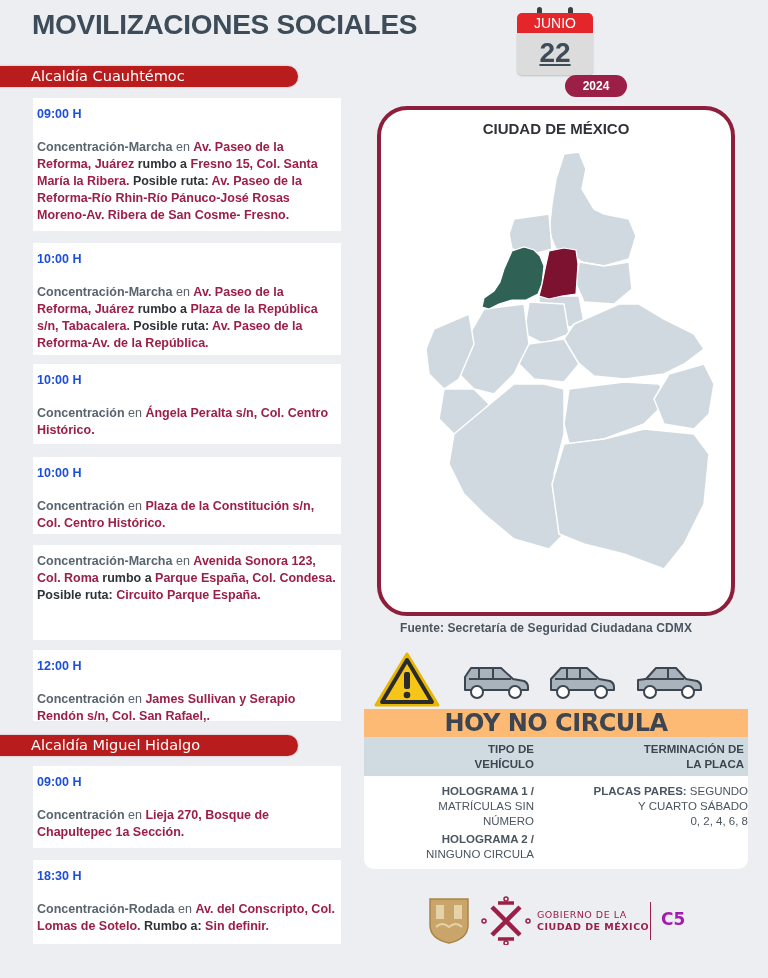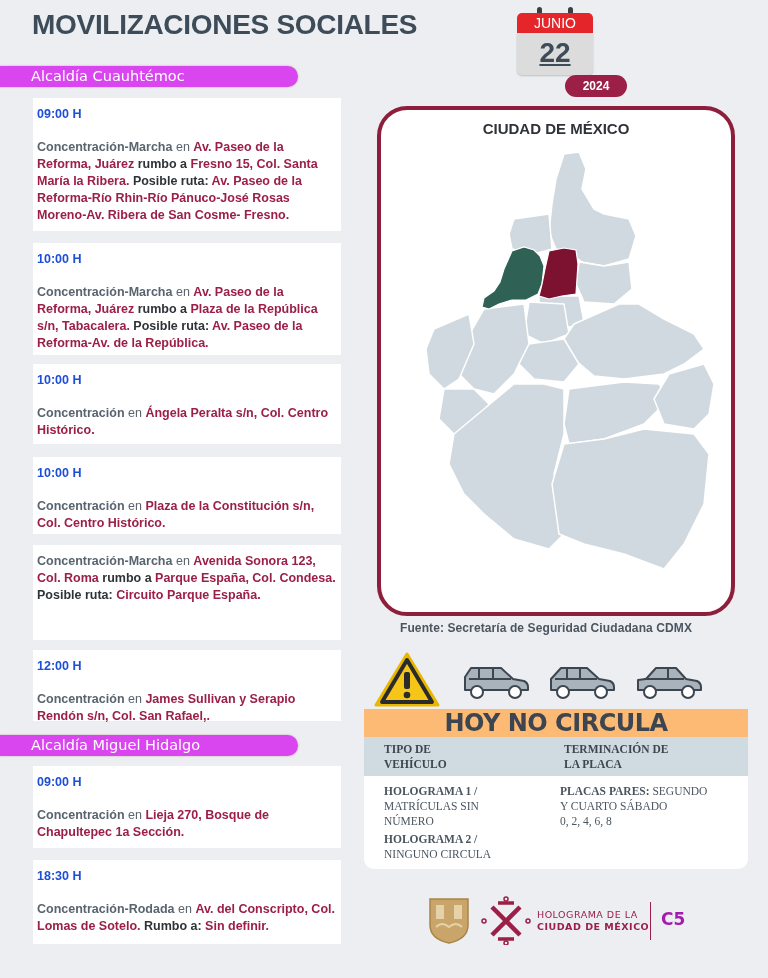--- a/index.html
+++ b/index.html
@@ -7,21 +7,21 @@
   body { position: relative; font-family: "Liberation Sans", sans-serif; }
 
   .page-title {
     position: absolute; left: 32px; top: 9px;
     font-family: "Liberation Sans", sans-serif; font-weight: bold;
     font-size: 28px; color: #3d4c58; letter-spacing: -0.3px;
   }
 
   .section-bar {
     position: absolute; left: 0; height: 21px; width: 298px;
-    background: #d946ef; border-radius: 0 11px 11px 0;
+    background: #b91c1c; border-radius: 0 11px 11px 0;
     color: #ffffff; font-family: "DejaVu Sans", sans-serif;
     font-size: 14.5px; line-height: 21px; padding-left: 31px;
     box-shadow: 0 0 2px rgba(161,27,63,0.4);
   }
 
   .card {
     position: absolute; left: 33px; width: 308px; background: #ffffff;
     padding: 8px 4px 0 4px; color: #3d4650;
     font-size: 12.5px; line-height: 17px;
   }
@@ -51,21 +51,21 @@
 
   .source { position: absolute; left: 400px; top: 621px; font-size: 12px; font-weight: bold; color: #4a5560; letter-spacing: 0.1px; }
 
   .warning { position: absolute; left: 372px; top: 650px; }
   .car { position: absolute; top: 665px; }
 
   .hnc { position: absolute; left: 364px; top: 709px; width: 384px; height: 160px; background: #ffffff; border-radius: 0 0 10px 10px; }
   .hnc-title { position:absolute; top:0; left:0; width:100%; height: 28px; background: #fdba74; color:#3d4650;
     font-family: "DejaVu Sans", sans-serif; font-weight: bold; font-size: 24px; text-align:center; line-height: 29px; letter-spacing: -0.5px; }
   .hnc-head { position:absolute; top:28px; left:0; width:100%; height: 39px; background: #cfdae1; }
-  .hnc-col { position:absolute; text-align:left; font-family: Liberation Serif, serif; color:#3d4650; font-size: 11.5px; line-height: 15px; }
+  .hnc-col { position:absolute; text-align:right; font-family: Liberation Sans, sans-serif; color:#3d4650; font-size: 11.5px; line-height: 15px; }
   .hnc-col.h { font-weight: bold; top: 33px; }
   .hnc-col .b { font-weight: bold; }
   .hnc-col.body { top: 75px; color: #4a5560; }
 
   .footer-logos { position: absolute; top: 895px; left: 428px; }
   .gob-text { position: absolute; left: 537px; top: 909px; font-family: "DejaVu Sans", sans-serif; font-size: 9.5px; line-height: 12px; color:#9b1f46; letter-spacing: 0.5px;}
   .gob-text .l2 { font-weight: bold; }
   .divider-v { position:absolute; left: 650px; top: 902px; width: 1px; height: 38px; background:#9b1f46; }
   .c5 { position:absolute; left: 661px; top: 909px; font-family: "DejaVu Sans", sans-serif; font-weight:bold; font-size: 17px; color:#a21caf; }
 </style>
@@ -228,17 +228,17 @@
     <path d="M8,10 L22,24 L36,10"></path>
     <path d="M8,38 L22,24 L36,38"></path>
     <path d="M14,6 L30,6 M14,42 L30,42" stroke-width="3.5"></path>
     <circle cx="22" cy="2" r="2" stroke-width="1.5"></circle>
     <circle cx="22" cy="46" r="2" stroke-width="1.5"></circle>
     <circle cx="0" cy="24" r="2" stroke-width="1.5"></circle>
     <circle cx="44" cy="24" r="2" stroke-width="1.5"></circle>
   </g>
 </svg>
 <div class="gob-text">
-  <div>HOLOGRAMA DE LA</div>
+  <div>GOBIERNO DE LA</div>
   <div class="l2">CIUDAD DE MÉXICO</div>
 </div>
 <div class="divider-v"></div>
 <div class="c5">C5</div>
 
 </body></html>

